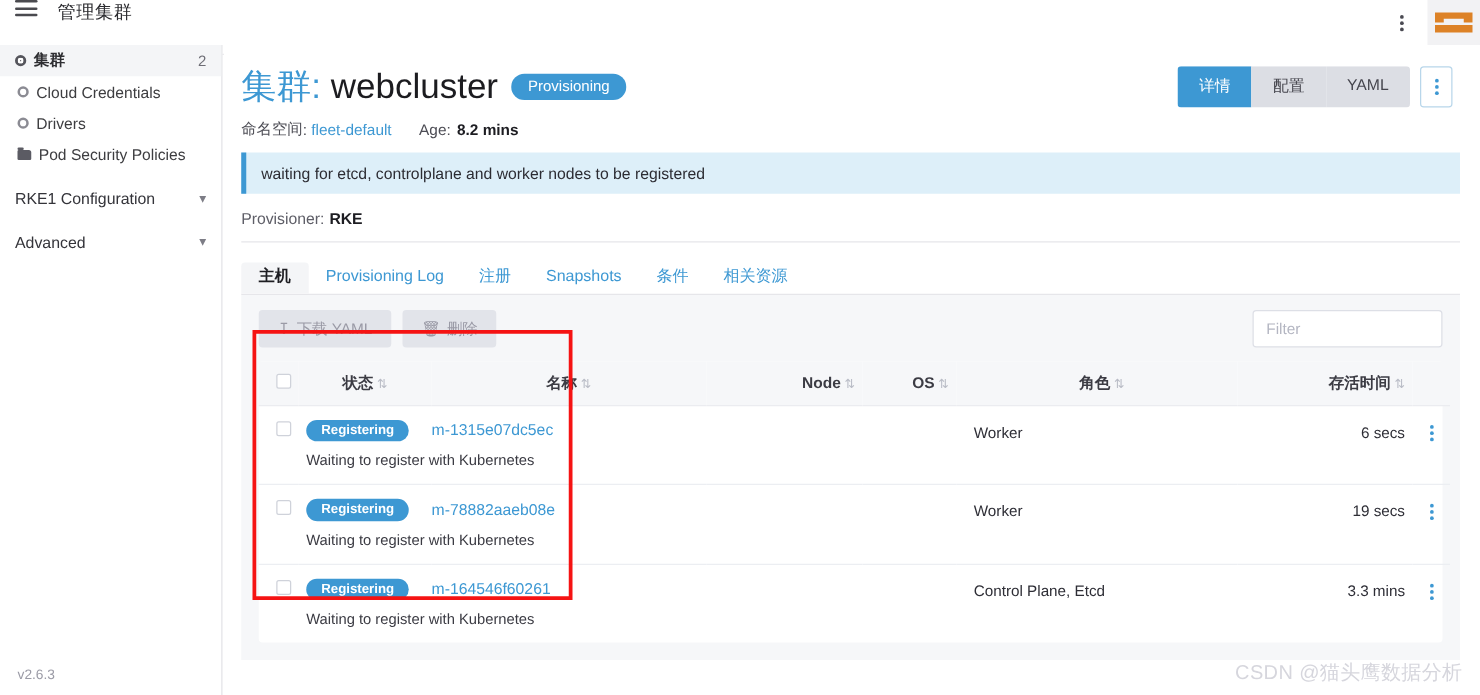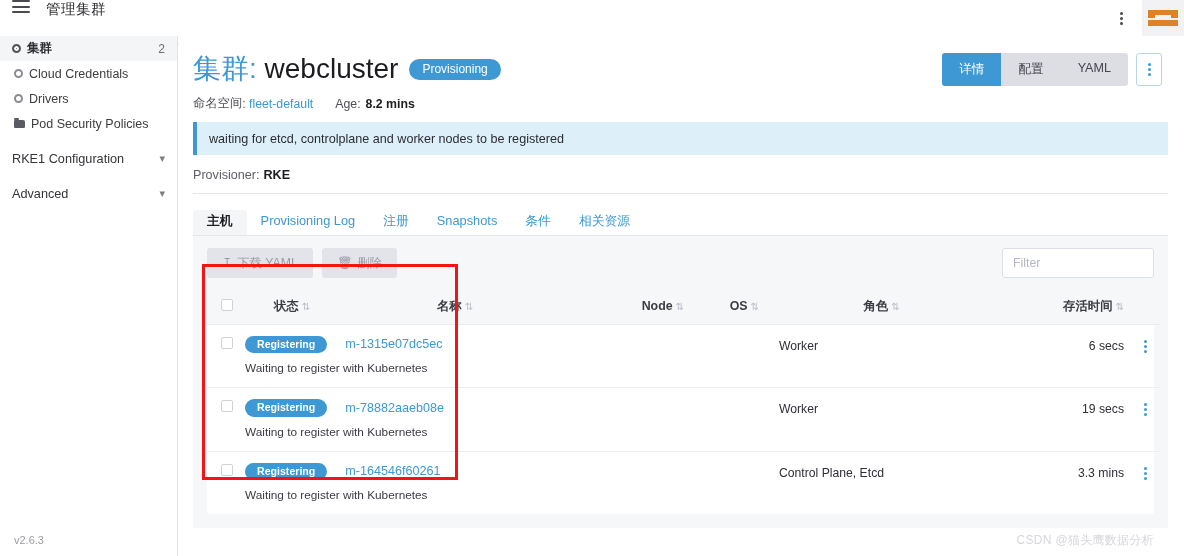--- a/index.html
+++ b/index.html
@@ -150,21 +150,21 @@
   .role-cell { padding-top:14px; padding-left:14px; font-size:12.2px; color:#2e2e36;}
   .kebab-row { display:flex; flex-direction:column; align-items:center; gap:2px; padding-top:15px; cursor:pointer;}
   .kebab-row i { width:3px; height:3px; background:#3d98d3; border-radius:50%; display:block;}
 
   
   .annot {
     position:absolute; border:3px solid #f51313; pointer-events:none;
     left:202px; top:264px; width:256px; height:216px; z-index:40;
   }
   .watermark {
-    position:absolute; right:30px; bottom:7px; font-size:12px; color:#d6d6dd;
+    position:absolute; right:14px; bottom:7px; font-size:16px; color:#d6d6dd;
     letter-spacing:.3px;
   }
 </style>
 </head>
 <body>
 
 <div id="app">
 
   <div class="topbar">
     <div class="hamburger">

